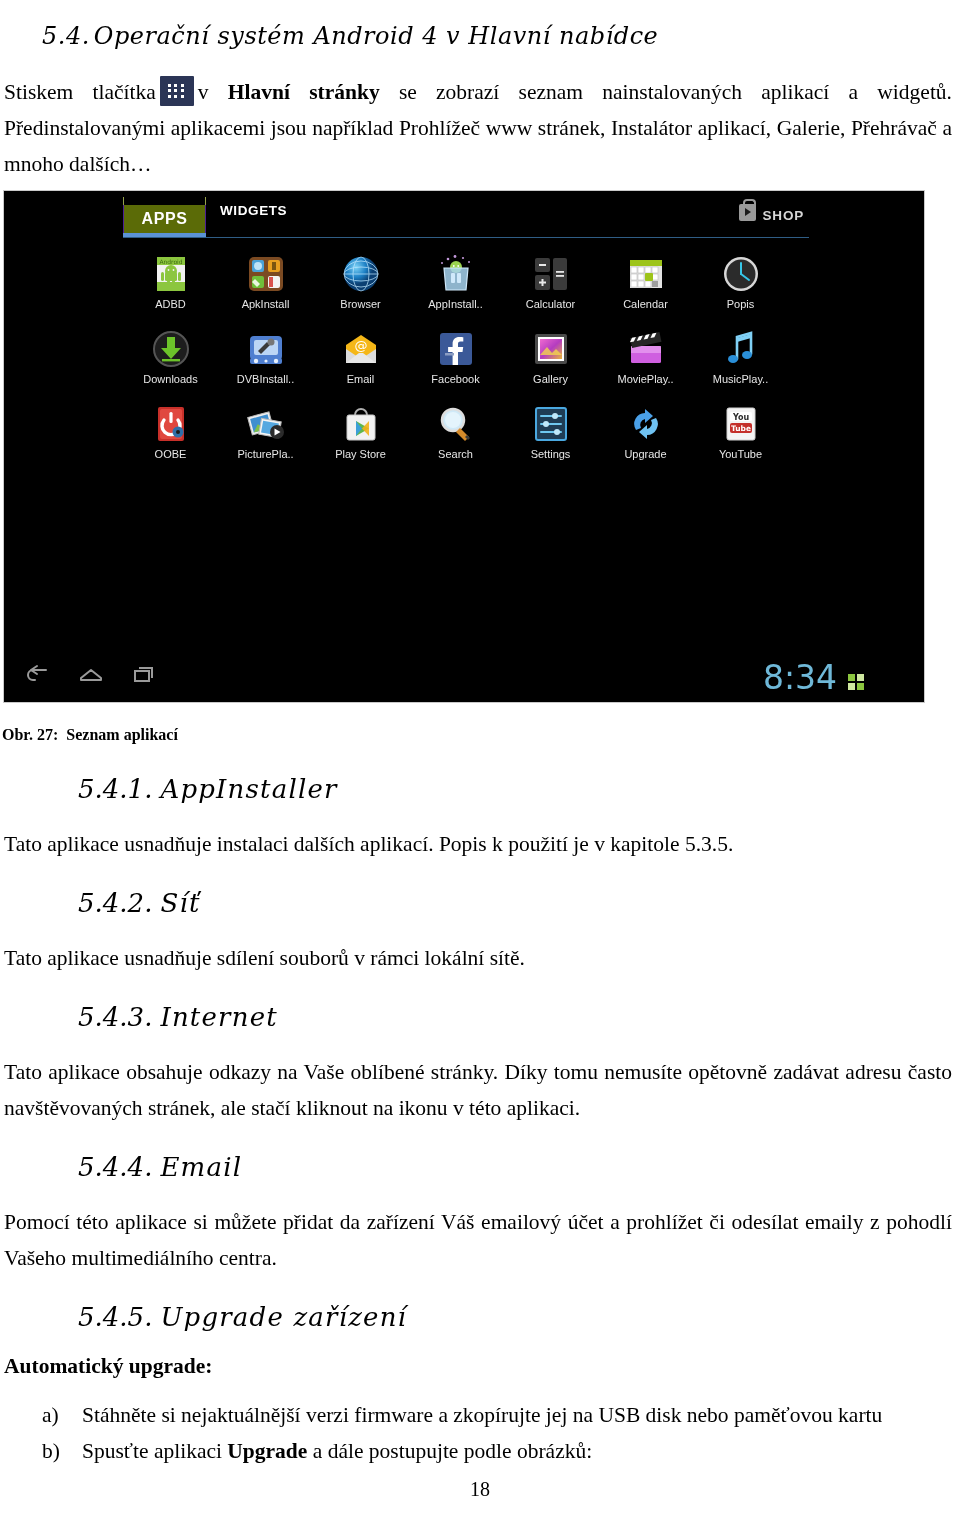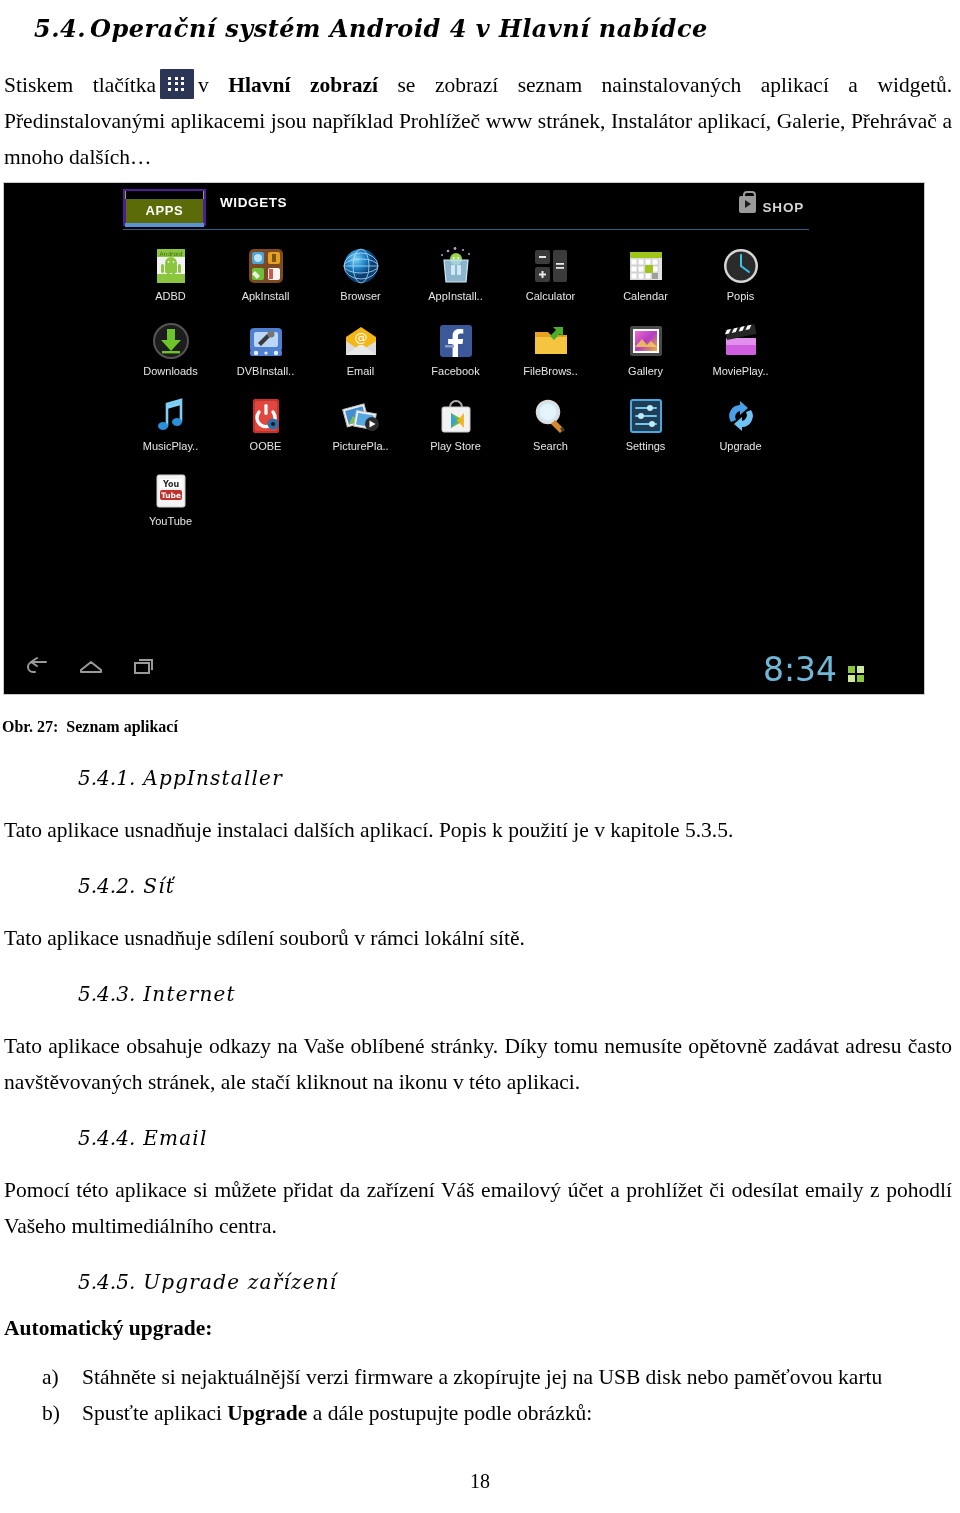--- a/index.html
+++ b/index.html
@@ -21,23 +21,23 @@
     width: 960px;
     height: 1513px;
     padding: 0;
   }
 
   
   .h2 {
     font-family: "DejaVu Serif", serif;
     font-style: italic;
     font-size: 24px;
-    font-weight: 700;
+    font-weight: 400;
     letter-spacing: 0.5px;
-    margin: 0;
+    margin: 8px;
     padding: 14px 16px 0 34px;
     white-space: nowrap;
   }
   .h2 .num { margin-right: 4px; }
 
   
   .para {
     font-size: 21.5px;
     line-height: 36px;
     text-align: justify;
@@ -101,25 +101,25 @@
     width: 100%;
     height: 48px;
   }
   .tab-apps {
     position: absolute;
     left: 119px;
     top: 6px;
     width: 83px;
     height: 37px;
     background: #5b6b07;
-    border: 3px solid #4c1d95;
+    border: 1px solid #4c1d95;
     box-sizing: border-box;
     color: #ffffff;
     font-family: "Liberation Sans", sans-serif;
-    font-size: 13px;
+    font-size: 16px;
     font-weight: bold;
     letter-spacing: 0.6px;
     display: flex;
     align-items: center;
     justify-content: center;
     padding-top: 6px;
   }
   .tab-apps::before {
     content: "";
     position: absolute;
@@ -282,21 +282,21 @@
     font-family: "Liberation Serif", serif;
     font-weight: bold;
     font-size: 16px;
   }
   .caption .lbl { margin-right: 8px; }
 
   
   .h3 {
     font-family: "DejaVu Serif", serif;
     font-style: italic;
-    font-size: 20px;
+    font-size: 26px;
     font-weight: 500;
     letter-spacing: 1.2px;
     margin: 0;
     padding-left: 78px;
     white-space: nowrap;
   }
   .h3 .num { letter-spacing: 0px; margin-right: 8px; }
 
   .flow { position: absolute; left: 0; top: 748px; width: 960px; }
   .sp-a { height: 22px; }
@@ -354,21 +354,21 @@
     <span>Stiskem tlačítka</span><span class="inline-icon"><span class="dots">
           <i></i>
           <i></i>
           <i></i>
           <i></i>
           <i></i>
           <i></i>
           <i></i>
           <i></i>
           <i></i>
-        </span></span><span>v</span> <b>Hlavní zobrazí</b> <span>se zobrazí seznam nainstalovaných aplikací a widgetů. Předinstalovanými aplikacemi jsou například Prohlížeč www stránek, Instalátor aplikací, Galerie, Přehrávač a mnoho dalších…</span>
+        </span></span><span>v</span> <b>Hlavní stránky</b> <span>se zobrazí seznam nainstalovaných aplikací a widgetů. Předinstalovanými aplikacemi jsou například Prohlížeč www stránek, Instalátor aplikací, Galerie, Přehrávač a mnoho dalších…</span>
   </p>
 
   <div class="shot-wrap">
     <div class="android">
 
       <div class="a-tabbar">
         <div class="tab-apps">
           <span>APPS</span>
         </div>
         <div class="tab-widgets">
@@ -564,30 +564,20 @@
           <div class="glyph">
             <svg class="ic" viewBox="0 0 40 40">
               <rect x="4" y="4" width="32" height="32" rx="3" fill="#3b5998"></rect>
               <path d="M22 36 v-13 h4.5 l0.7 -5 h-5.2 v-3 c0 -1.4 0.4 -2.4 2.5 -2.4 h2.8 v-4.4 c-0.5 -0.07 -2.1 -0.2 -4 -0.2 c-4 0 -6.7 2.4 -6.7 6.8 v3.2 h-4.5 v5 h4.5 v13 z" fill="#ffffff"></path>
               <rect x="9" y="24" width="9" height="2.5" fill="#8b9dc3"></rect>
             </svg>
           </div>
           <div class="lbl">Facebook</div>
         </div>
 
-        <div class="app">
-          <div class="glyph">
-            <svg class="ic" viewBox="0 0 40 40">
-              <path d="M4 11 h13 l3 3 h16 v19 h-32 z" fill="#e8a020"></path>
-              <path d="M4 16 h32 v17 h-32 z" fill="#f5c542"></path>
-              <path d="M22 6 l10 0 l0 10 l-3 -3 l-6 6 l-4 -4 l6 -6 z" fill="#4caf2a"></path>
-            </svg>
-          </div>
-          <div class="lbl">FileBrows..</div>
-        </div>
 
         <div class="app">
           <div class="glyph">
             <svg class="ic" viewBox="0 0 40 40">
               <rect x="4" y="5" width="32" height="30" rx="2" fill="#4a4a4a"></rect>
               <rect x="7" y="8" width="26" height="24" fill="#ffffff"></rect>
               <defs>
                 <linearGradient id="gg" x1="0" y1="0" x2="1" y2="1">
                   <stop offset="0%" stop-color="#f06ad0"></stop>
                   <stop offset="50%" stop-color="#b43cc0"></stop>

